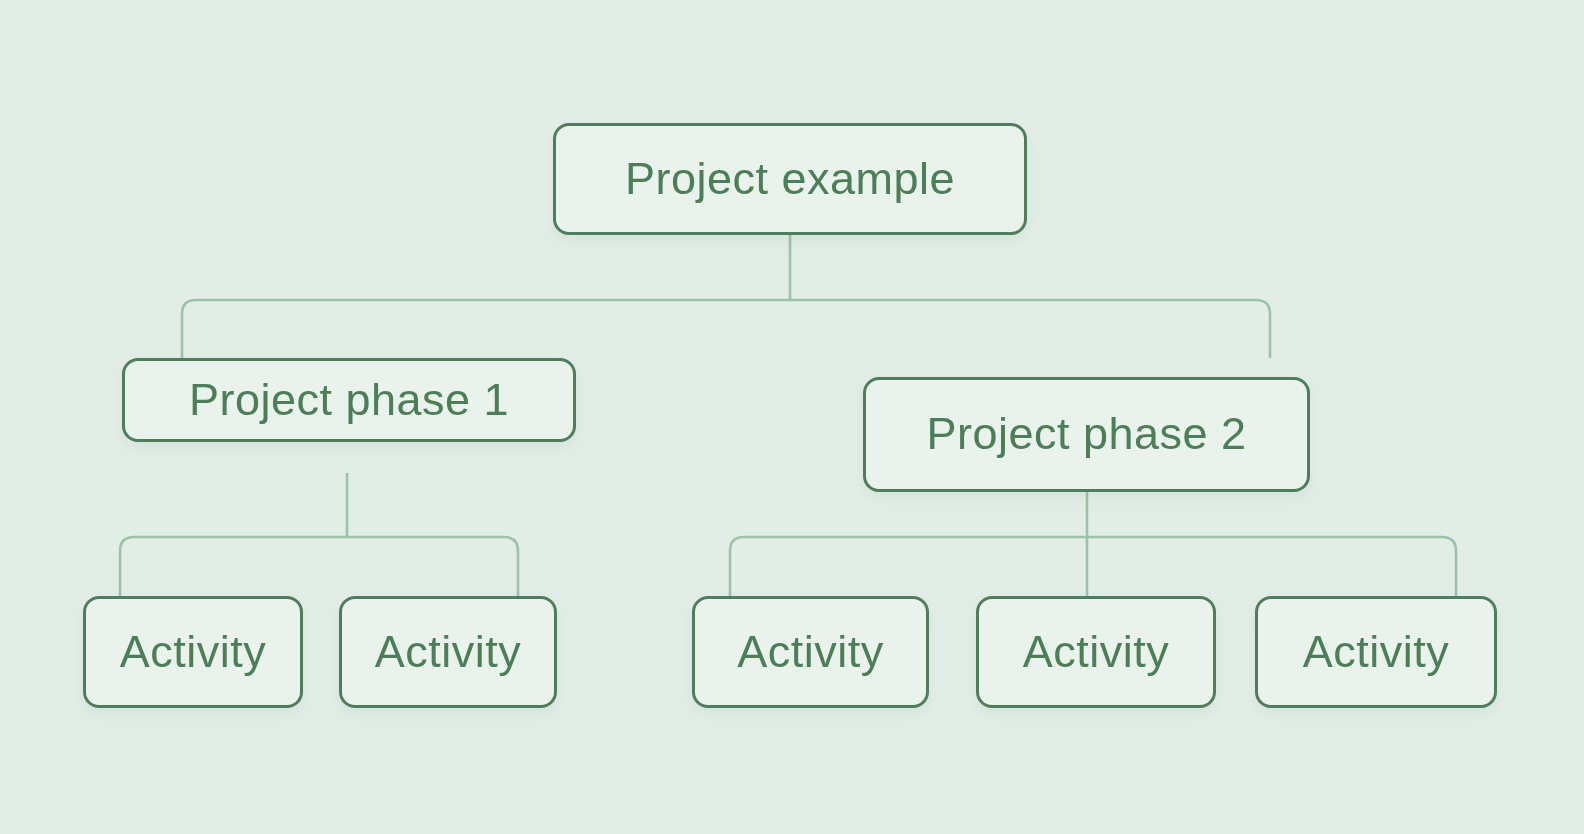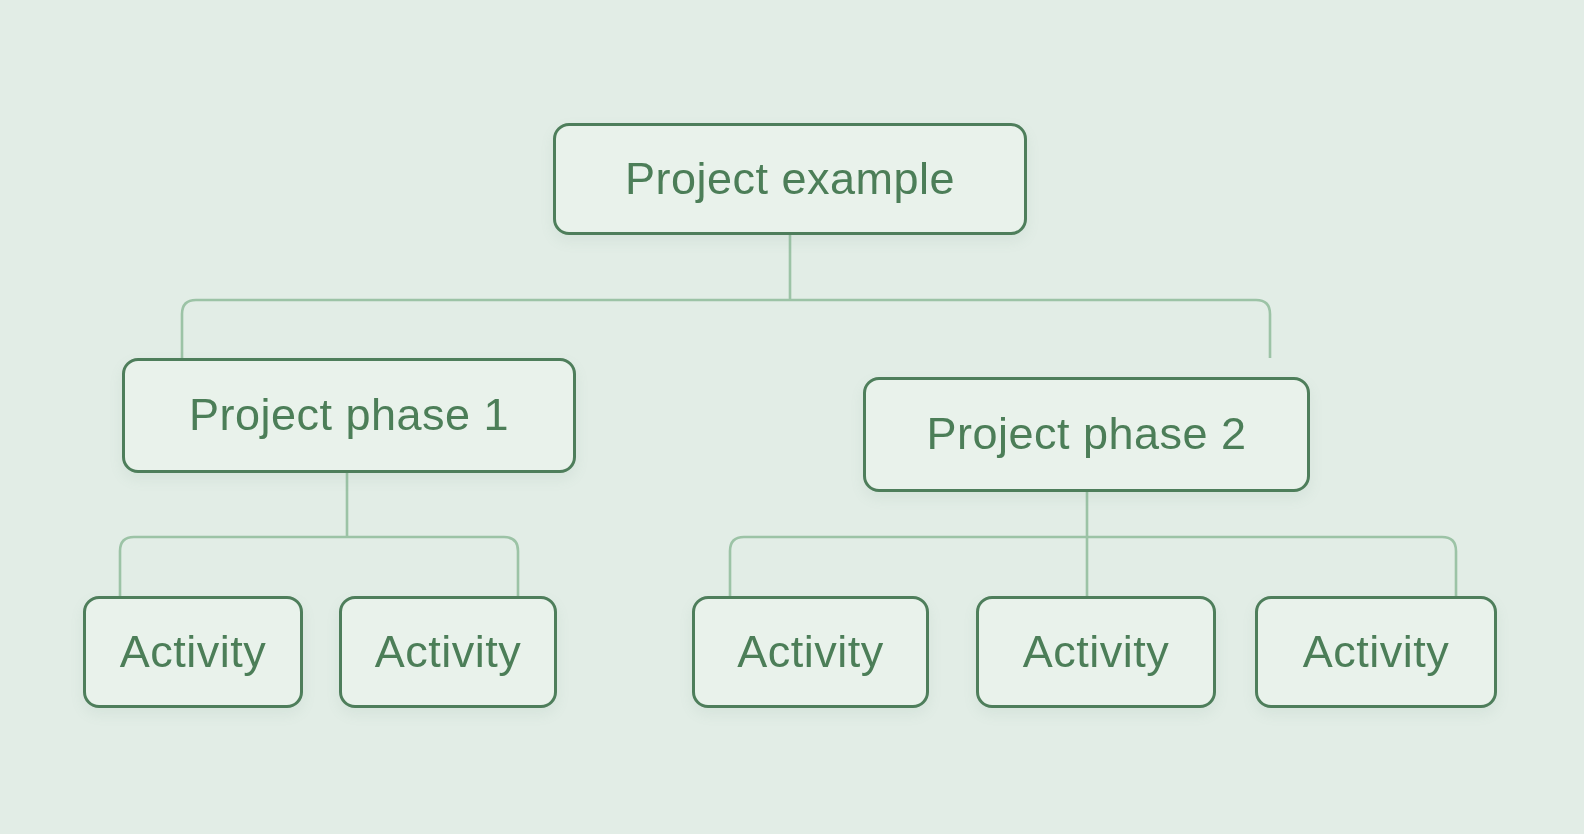--- a/index.html
+++ b/index.html
@@ -63,21 +63,21 @@
     <path d="M120 596 L120 551 Q120 537 134 537 L504 537 Q518 537 518 551 L518 596"></path>
 
     <path d="M730 596 L730 551 Q730 537 744 537 L1442 537 Q1456 537 1456 551 L1456 596"></path>
     <path d="M1087 473 L1087 596"></path>
   </svg>
 
   <div class="node" style="left:553px; top:123px; width:474px; height:112px;">
     <span class="label">Project example</span>
   </div>
 
-  <div class="node" style="left:122px; top:358px; width:454px; height:115px;">
+  <div class="node" style="left:122px; top:358px; width:454px; height:84px;">
     <span class="label">Project phase 1</span>
   </div>
 
   <div class="node" style="left:863px; top:377px; width:447px; height:115px;">
     <span class="label">Project phase 2</span>
   </div>
 
   <div class="node" style="left:83px; top:596px; width:220px; height:112px;">
     <span class="label">Activity</span>
   </div>

